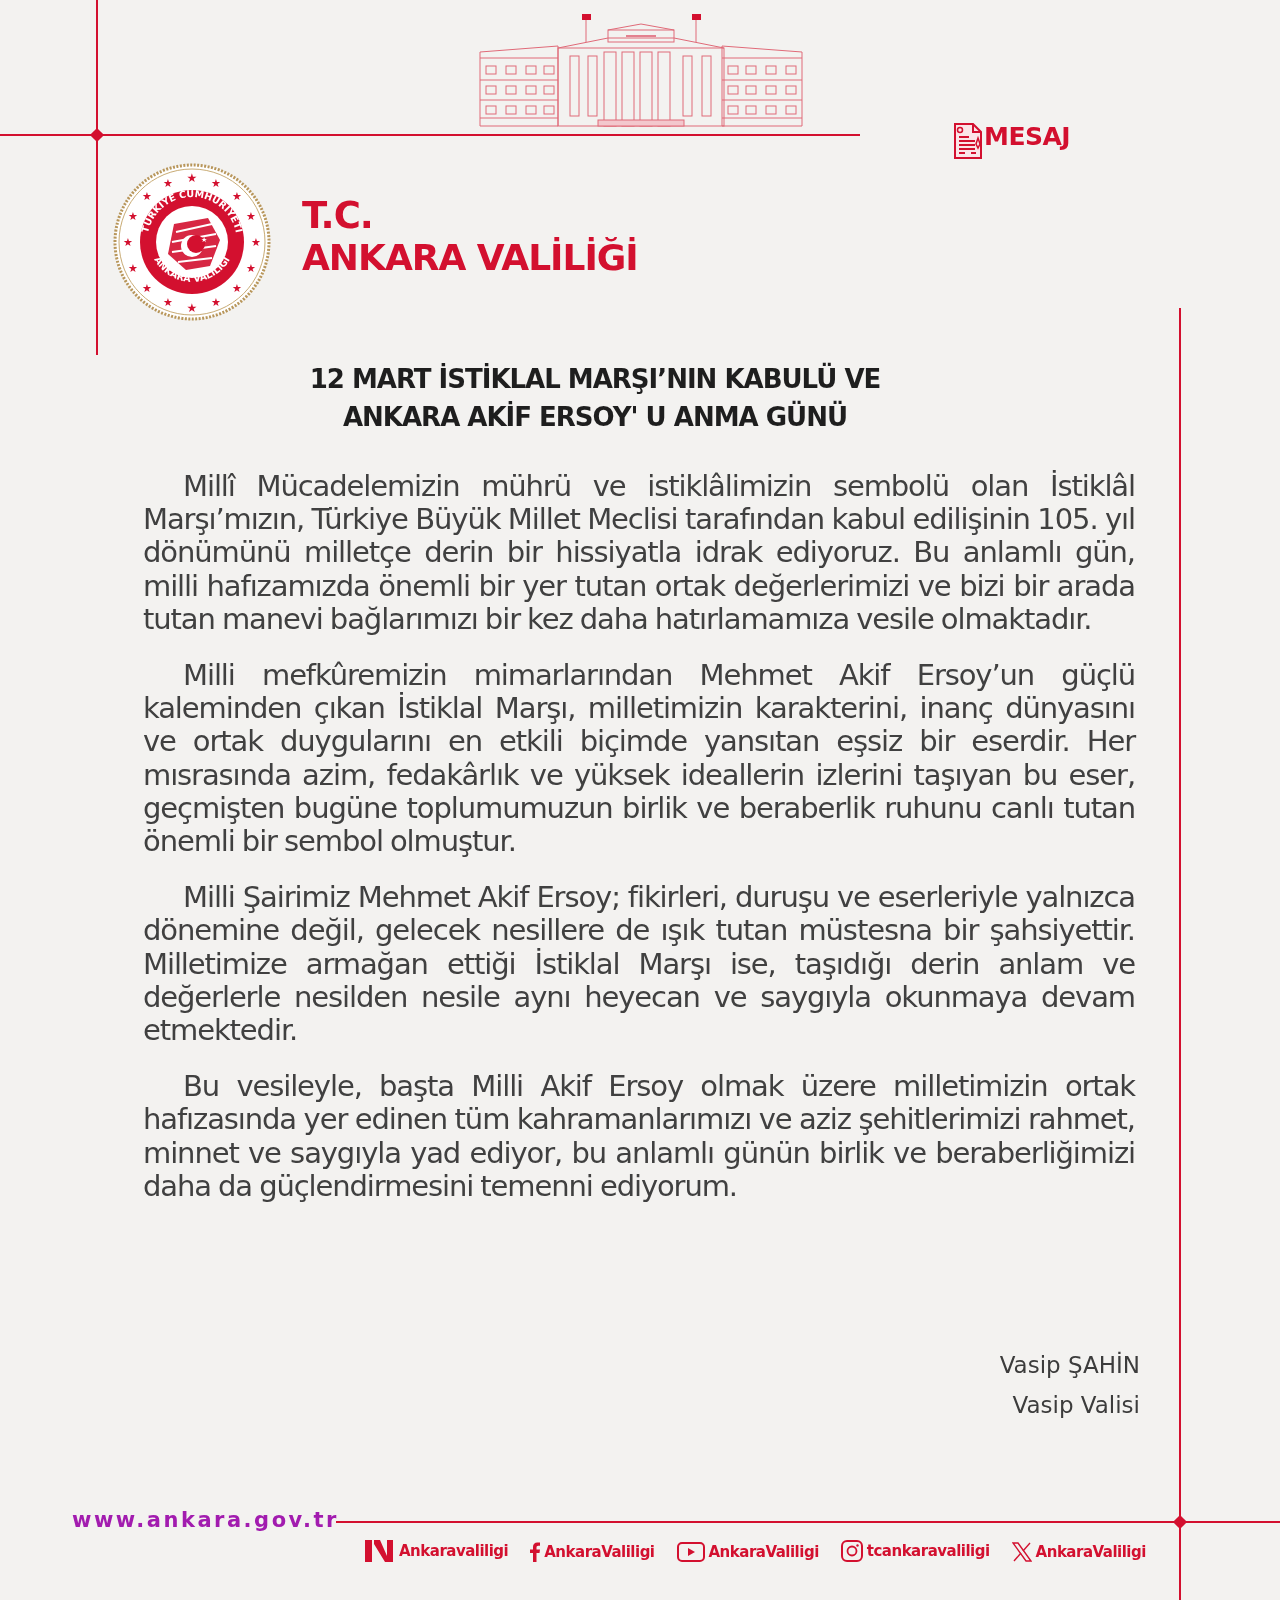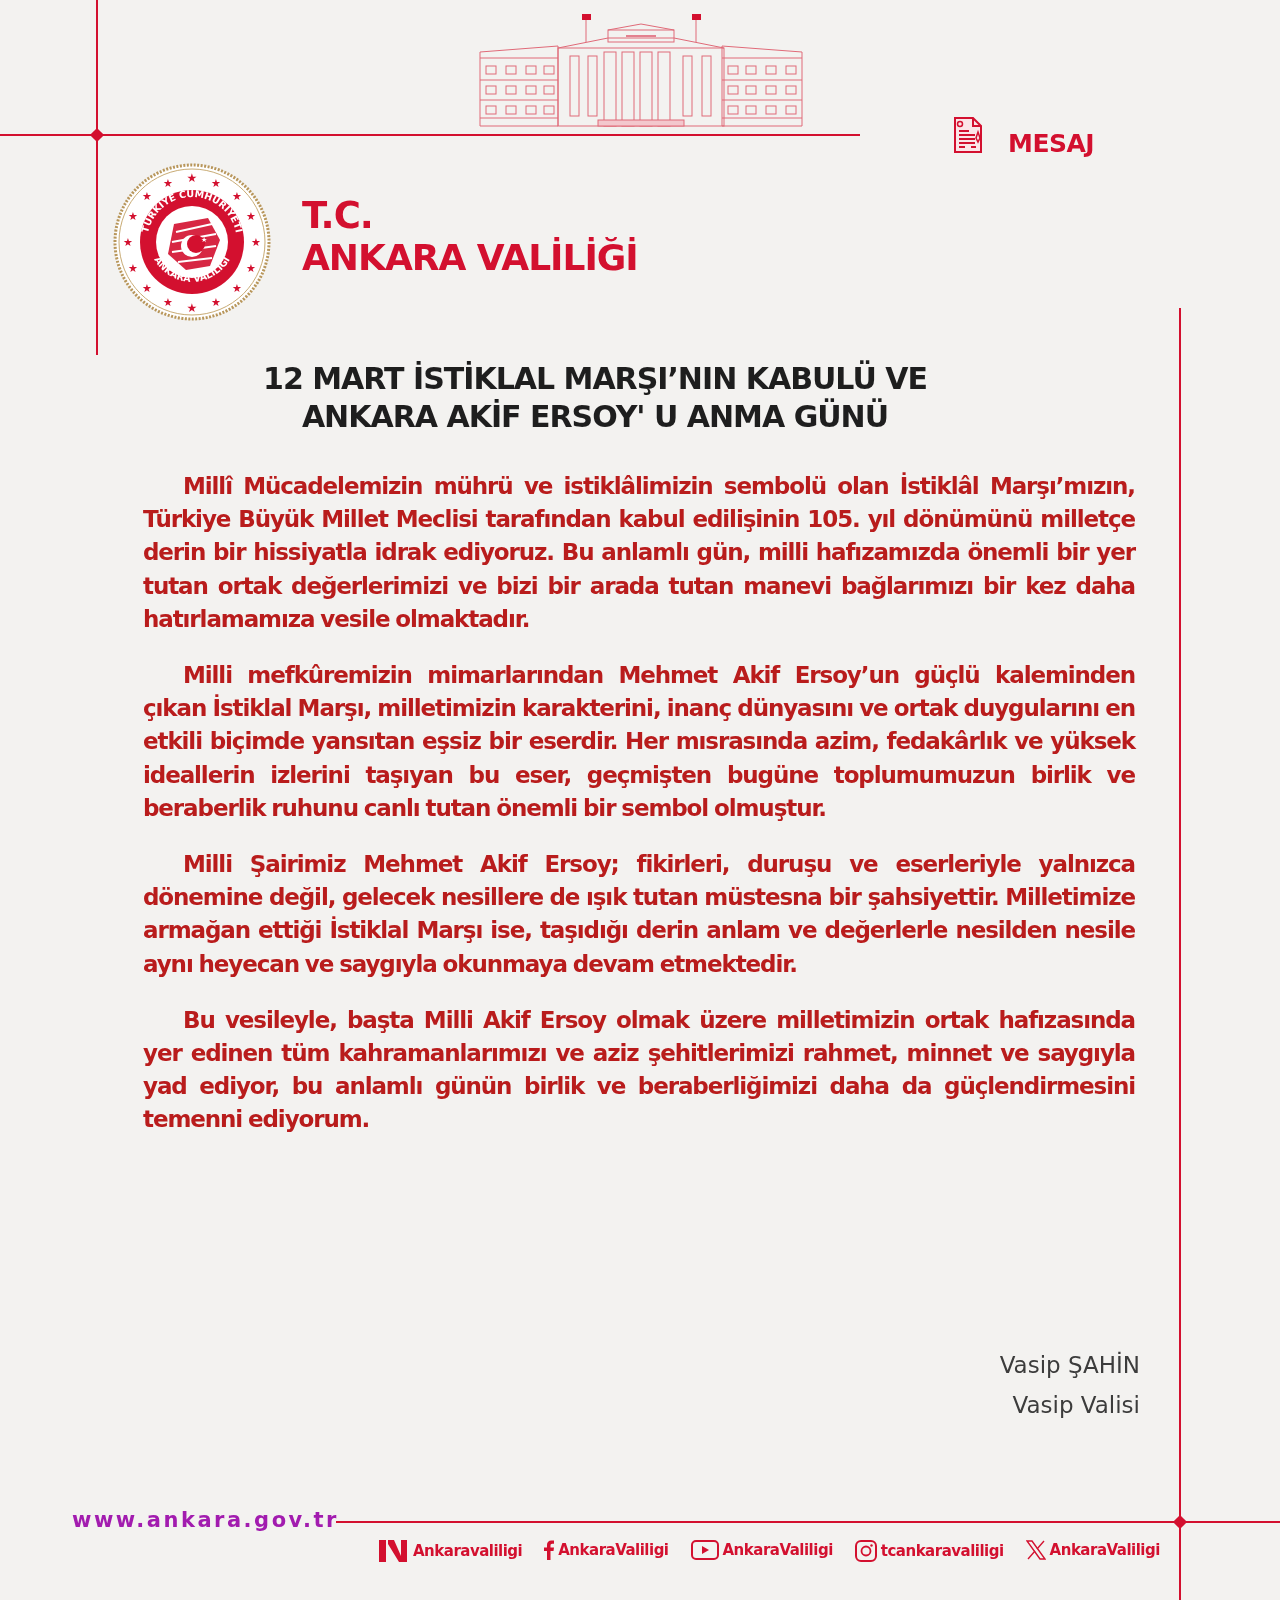--- a/index.html
+++ b/index.html
@@ -17,48 +17,47 @@
   
   .building { left:478px; top:8px; width:326px; height:122px; }
 
   
   .emblem { left:112px; top:162px; width:160px; height:160px; }
 
   .org { left:302px; top:196px; color:#d3102f; font-weight:700; font-family:"DejaVu Sans", sans-serif; letter-spacing:-1px; }
   .org .tc { font-size:37px; line-height:40px; display:block; }
   .org .name { font-size:36px; line-height:44px; display:block; }
 
-  .mesaj { left:952px; top:116px; display:flex; align-items:flex-end; gap:24px; }
+  .mesaj { left:952px; top:122px; display:flex; align-items:flex-start; gap:0; }
   .mesaj .lbl { color:#d3102f; font-weight:700; font-size:25px; font-family:"DejaVu Sans", sans-serif; letter-spacing:-0.5px; }
 
   .title {
     left:0; width:1190px; top:360px; text-align:center;
-    font-family:"DejaVu Sans", sans-serif; font-weight:700; font-size:30px; line-height:38px;
+    font-family:"DejaVu Sans", sans-serif; font-weight:700; font-size:26px; line-height:38px;
     color:#1e1e1e; letter-spacing:-1px;
   }
   .title span { display:block; }
 
   .body {
     left:143px; top:470px; width:992px;
     font-family:"DejaVu Sans", sans-serif;
-    font-size:23px; line-height:33.2px; color:#b91c1c; letter-spacing:-1.1px;
+    font-size:29px; line-height:33.2px; color:#404040; letter-spacing:-1.1px;
     word-spacing:-1px;
-    font-weight:bold;
   }
   .body p { margin:0 0 23px 0; text-indent:40px; text-align:justify; text-align-last:left; }
 
   .sign {
     right:140px; top:1345px; text-align:right;
     font-family:"DejaVu Sans", sans-serif; font-size:23px; line-height:40px; color:#3c3c3c;
   }
   .sign span { display:block; }
 
   .url { left:72px; top:1508px; color:#a21caf; font-weight:700; font-size:21px; letter-spacing:2.5px; font-family:"DejaVu Sans", sans-serif; }
 
-  .socials { left:335px; top:1540px; display:flex; align-items:flex-start; gap:22px;padding-left:44px; }
+  .socials { left:321px; top:1540px; display:flex; align-items:flex-end; gap:22px;padding-left:44px; }
   .soc { display:flex; align-items:center; gap:4px; color:#d3102f; font-weight:700; font-size:15px; font-family:"DejaVu Sans", sans-serif; letter-spacing:-0.5px; }
   .soc svg { display:block; }
 </style>
 </head>
 <body>
 
 <div class="line-v" style="left:96px; top:0; height:355px;"></div>
 <div class="line-h" style="left:0; top:134px; width:860px;"></div>
 <div class="diamond" style="left:92px; top:130px;"></div>
 <div class="line-v" style="left:1179px; top:308px; height:1292px;"></div>

